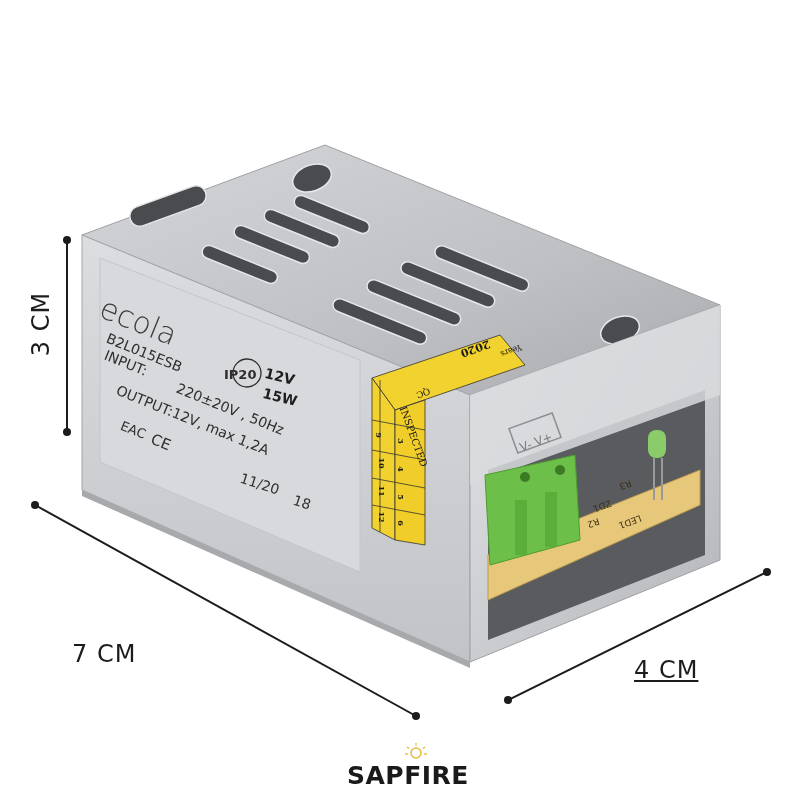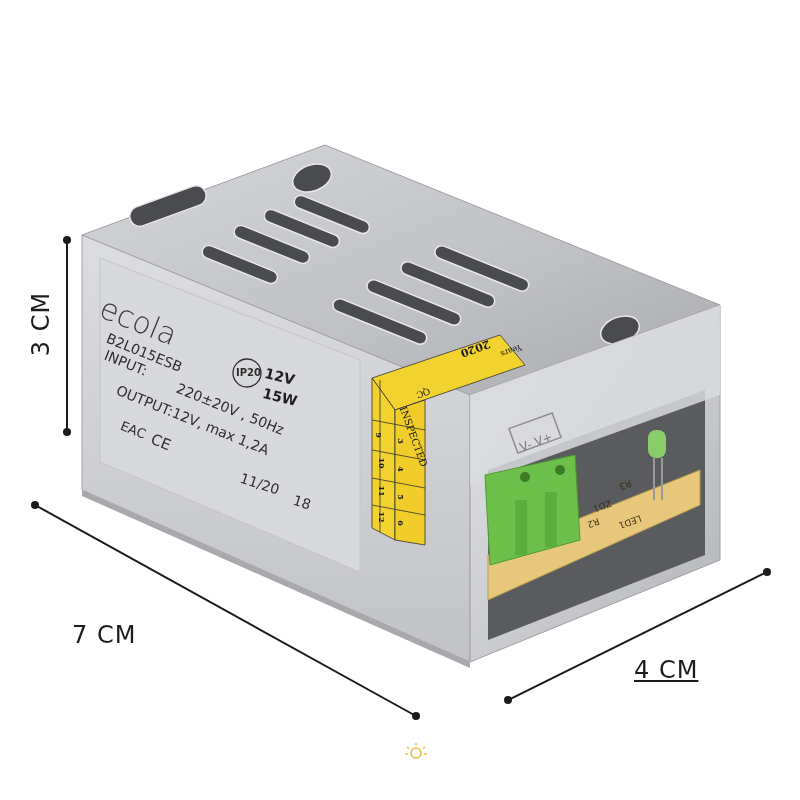--- a/index.html
+++ b/index.html
@@ -3,21 +3,21 @@
   <meta charset="utf-8">
   <style>
     html, body { margin:0; padding:0; background:#ffffff; }
     body { width:800px; height:800px; position:relative; overflow:hidden;
            font-family:"DejaVu Sans", sans-serif; }
     .stage { position:absolute; left:0; top:0; width:800px; height:800px; }
     svg.product { position:absolute; left:0; top:0; }
     .dim-label { position:absolute; color:#1c1c1c; font-family:"DejaVu Sans", sans-serif;
                  font-size:24px; letter-spacing:1px; white-space:nowrap; }
     .dim-h { left:6px; top:310px; transform:rotate(-90deg); transform-origin:center; width:70px; text-align:center; }
-    .dim-l { left:72px; top:621px;text-align:center; }
+    .dim-l { left:72px; top:640px;text-align:center; }
     .dim-w { left:634px; top:656px;text-decoration:underline; }
     .label-text { position:absolute; color:#2e2e2e; white-space:nowrap;
                   font-family:"DejaVu Sans", sans-serif; transform-origin:left top; }
     .brand-logo { position:absolute; left:347px; top:761px; font-family:"DejaVu Sans", sans-serif;
                   font-weight:900; font-size:25px; color:#1a1a1a; letter-spacing:0.5px; }
     .qc-text { position:absolute; font-family:"DejaVu Serif", serif; color:#1a1a1a; white-space:nowrap; font-weight:bold; }
   </style>
 </head>
 <body>
 
@@ -124,41 +124,44 @@
 
   <div class="dim-label dim-h">3 CM</div>
   <div class="dim-label dim-l">7 CM</div>
   <div class="dim-label dim-w">4 CM</div>
 
   <div class="label-text" style="left:108px;top:290px;font-size:30px;transform:rotate(22deg);color:#3a3a3a;font-weight:300;">ecola</div>
   <div class="label-text" style="left:110px;top:330px;font-size:14px;transform:rotate(22deg);">B2L015ESB</div>
   <div class="label-text" style="left:108px;top:347px;font-size:14px;transform:rotate(22deg);">INPUT:</div>
   <div class="label-text" style="left:180px;top:380px;font-size:14px;transform:rotate(22deg);">220±20V , 50Hz</div>
   <div class="label-text" style="left:120px;top:382px;font-size:14px;transform:rotate(22deg);">OUTPUT:12V, max 1,2A</div>
-  <div class="label-text" style="left:236px;top:367px;font-size:10px;font-weight:bold;">IP20</div>
+  <div class="label-text" style="left:224px;top:367px;font-size:13px;font-weight:bold;">IP20</div>
   <div class="label-text" style="left:267px;top:365px;font-size:14px;font-weight:bold;transform:rotate(14deg);color:#1e1e1e;">12V</div>
   <div class="label-text" style="left:265px;top:385px;font-size:14px;font-weight:bold;transform:rotate(14deg);color:#1e1e1e;">15W</div>
   <div class="label-text" style="left:124px;top:418px;font-size:13px;transform:rotate(22deg);">EAC</div>
   <div class="label-text" style="left:155px;top:430px;font-size:15px;transform:rotate(22deg);">CE</div>
   <div class="label-text" style="left:243px;top:470px;font-size:14px;transform:rotate(18deg);">11/20</div>
   <div class="label-text" style="left:296px;top:492px;font-size:14px;transform:rotate(18deg);">18</div>
 
   <div class="qc-text" style="left:460px;top:342px;font-size:11px;transform:rotate(160deg);">2020</div>
   <div class="qc-text" style="left:500px;top:346px;font-size:8px;font-weight:normal;transform:rotate(160deg);">Years</div>
   <div class="qc-text" style="left:408px;top:405px;font-size:10px;font-weight:normal;transform:rotate(70deg);transform-origin:left top;">INSPECTED</div>
   <div class="qc-text" style="left:416px;top:388px;font-size:9px;font-weight:normal;transform:rotate(160deg);">QC</div>
   <div class="qc-text" style="left:376px;top:430px;font-size:8px;transform:rotate(90deg);">9</div>
   <div class="qc-text" style="left:376px;top:458px;font-size:8px;transform:rotate(90deg);">10</div>
   <div class="qc-text" style="left:376px;top:486px;font-size:8px;transform:rotate(90deg);">11</div>
   <div class="qc-text" style="left:376px;top:512px;font-size:8px;transform:rotate(90deg);">12</div>
   <div class="qc-text" style="left:398px;top:436px;font-size:8px;transform:rotate(90deg);">3</div>
   <div class="qc-text" style="left:398px;top:464px;font-size:8px;transform:rotate(90deg);">4</div>
   <div class="qc-text" style="left:398px;top:492px;font-size:8px;transform:rotate(90deg);">5</div>
   <div class="qc-text" style="left:398px;top:518px;font-size:8px;transform:rotate(90deg);">6</div>
 
+  <div class="brand-logo">
+    <span>SAPFIRE</span>
+  </div>
   <svg style="position:absolute;left:404px;top:742px;" width="24" height="26" viewBox="0 0 24 26">
     <circle cx="12" cy="11" r="5" fill="none" stroke="#e8b93a" stroke-width="1.5"></circle>
     <g stroke="#e8b93a" stroke-width="1.3">
       <line x1="12" y1="1" x2="12" y2="3.5"></line>
       <line x1="3" y1="5" x2="5" y2="6.5"></line>
       <line x1="21" y1="5" x2="19" y2="6.5"></line>
       <line x1="1" y1="12" x2="4" y2="12"></line>
       <line x1="23" y1="12" x2="20" y2="12"></line>
     </g>
   </svg>

